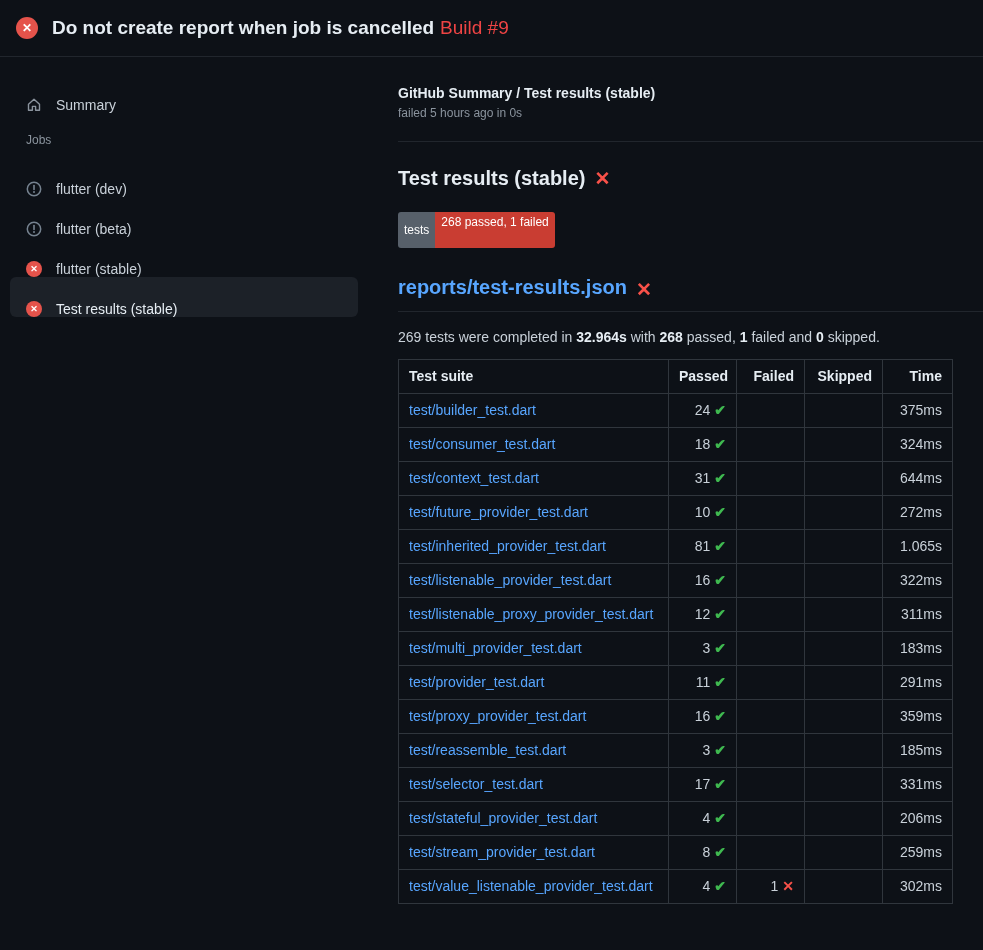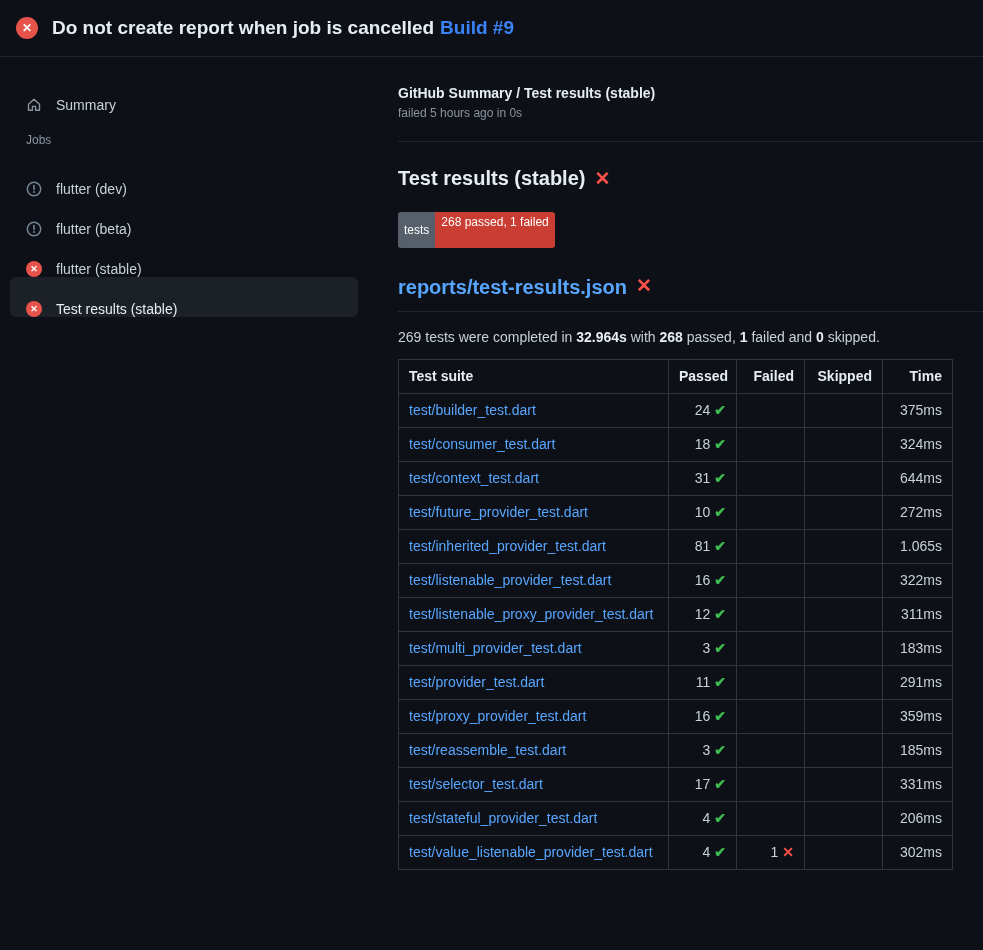--- a/index.html
+++ b/index.html
@@ -14,41 +14,41 @@
     width:983px;height:950px;overflow:hidden;
     background:var(--bg);color:var(--fg);
     font-family:"Liberation Sans", sans-serif;font-size:14px;
   }
   
   .run-header{display:flex;align-items:center;gap:14px;height:57px;padding:0 16px;border-bottom:1px solid var(--border-subtle);}
   .circle-x{display:inline-flex;align-items:center;justify-content:center;border-radius:50%;background:var(--circle-red);color:#fff;font-weight:700;flex:0 0 auto;}
   .circle-x.lg{width:22px;height:22px;font-size:12px;}
   .circle-x.sm{width:16px;height:16px;font-size:9px;}
   .run-title{font-size:19px;font-weight:700;color:var(--fg-bright);}
-  .build-number{font-size:19px;font-weight:700;color:#3b82f6;margin-left:2px;}
+  .build-number{font-size:19px;font-weight:400;color:#ef4444;margin-left:2px;}
   
   .layout{display:flex;align-items:flex-start;}
   
   .sidebar{width:370px;flex:0 0 370px;padding-top:16px;}
   .side-item{display:flex;align-items:flex-end;gap:14px;height:40px;padding:0 16px;margin:0 12px 0 10px;border-radius:6px;color:var(--fg);cursor:pointer;}
   .side-item.selected{background:var(--selected);color:var(--fg-bright);}
   .side-item .icon{display:inline-flex;width:16px;height:16px;flex:0 0 auto;align-items:center;justify-content:center;}
   .side-label{font-size:14px;}
   .jobs-heading{font-size:12px;color:var(--muted);padding:0 26px;margin:20px 0 10px;}
   
   .main{flex:1 1 auto;padding:28px 0 24px 28px;min-width:0;}
   .breadcrumb{font-size:14px;font-weight:700;color:var(--fg-bright);}
   .run-meta{font-size:12px;color:var(--muted);margin-top:5px;}
   .divider{border:none;border-top:1px solid var(--border-subtle);margin:21px 0 0;}
   .section-title{margin:25px 0 0;font-size:20px;font-weight:700;color:var(--fg-bright);display:flex;align-items:center;gap:9px;}
   .red-x{color:var(--red);font-weight:700;font-size:19px;line-height:1;}
   .badge{display:inline-flex;margin-top:22px;font-size:12px;line-height:1;border-radius:3px;overflow:hidden;}
   .badge-label{background:var(--badge-gray);color:#fff;padding:12px 6px;}
   .badge-value{background:var(--badge-red);color:#fff;padding:4px 6px;}
-  .report-title{margin:28px 0 0;padding-bottom:12px;border-bottom:1px solid var(--border-subtle);font-size:20px;font-weight:700;display:flex;align-items:flex-start;gap:9px;}
+  .report-title{margin:28px 0 0;padding-bottom:12px;border-bottom:1px solid var(--border-subtle);font-size:20px;font-weight:700;display:flex;align-items:flex-end;gap:9px;}
   .report-title a{color:var(--link-blue);text-decoration:none;}
   .summary-line{margin:17px 0 0;font-size:14px;color:var(--fg);}
   .summary-line strong{color:var(--fg-bright);}
   
   .results-table{border-collapse:collapse;table-layout:fixed;width:554px;margin-top:14px;font-size:14px;}
   .results-table th,.results-table td{border:1px solid var(--border-table);padding:7px 10px;line-height:19px;}
   .results-table th{font-weight:700;color:var(--fg-bright);text-align:right;}
   .results-table th.col-suite{text-align:left;}
   .col-suite{width:270px;text-align:left;}
   .col-num{width:68px;text-align:right;white-space:nowrap;}
@@ -239,20 +239,27 @@
             <td class="col-time">331ms</td>
           </tr>
           <tr>
             <td class="col-suite"><a class="suite-link" href="#">test/stateful_provider_test.dart</a></td>
             <td class="col-num"><span class="num">4</span><span class="check">✔</span></td>
             <td class="col-num"></td>
             <td class="col-skipped"></td>
             <td class="col-time">206ms</td>
           </tr>
           <tr>
+            <td class="col-suite"><a class="suite-link" href="#">test/stream_provider_test.dart</a></td>
+            <td class="col-num"><span class="num">8</span><span class="check">✔</span></td>
+            <td class="col-num"></td>
+            <td class="col-skipped"></td>
+            <td class="col-time">259ms</td>
+          </tr>
+          <tr>
             <td class="col-suite"><a class="suite-link" href="#">test/value_listenable_provider_test.dart</a></td>
             <td class="col-num"><span class="num">4</span><span class="check">✔</span></td>
             <td class="col-num"><span class="num">1</span><span class="cross">✕</span></td>
             <td class="col-skipped"></td>
             <td class="col-time">302ms</td>
           </tr>
         </tbody>
     </table>
   </main>
 

